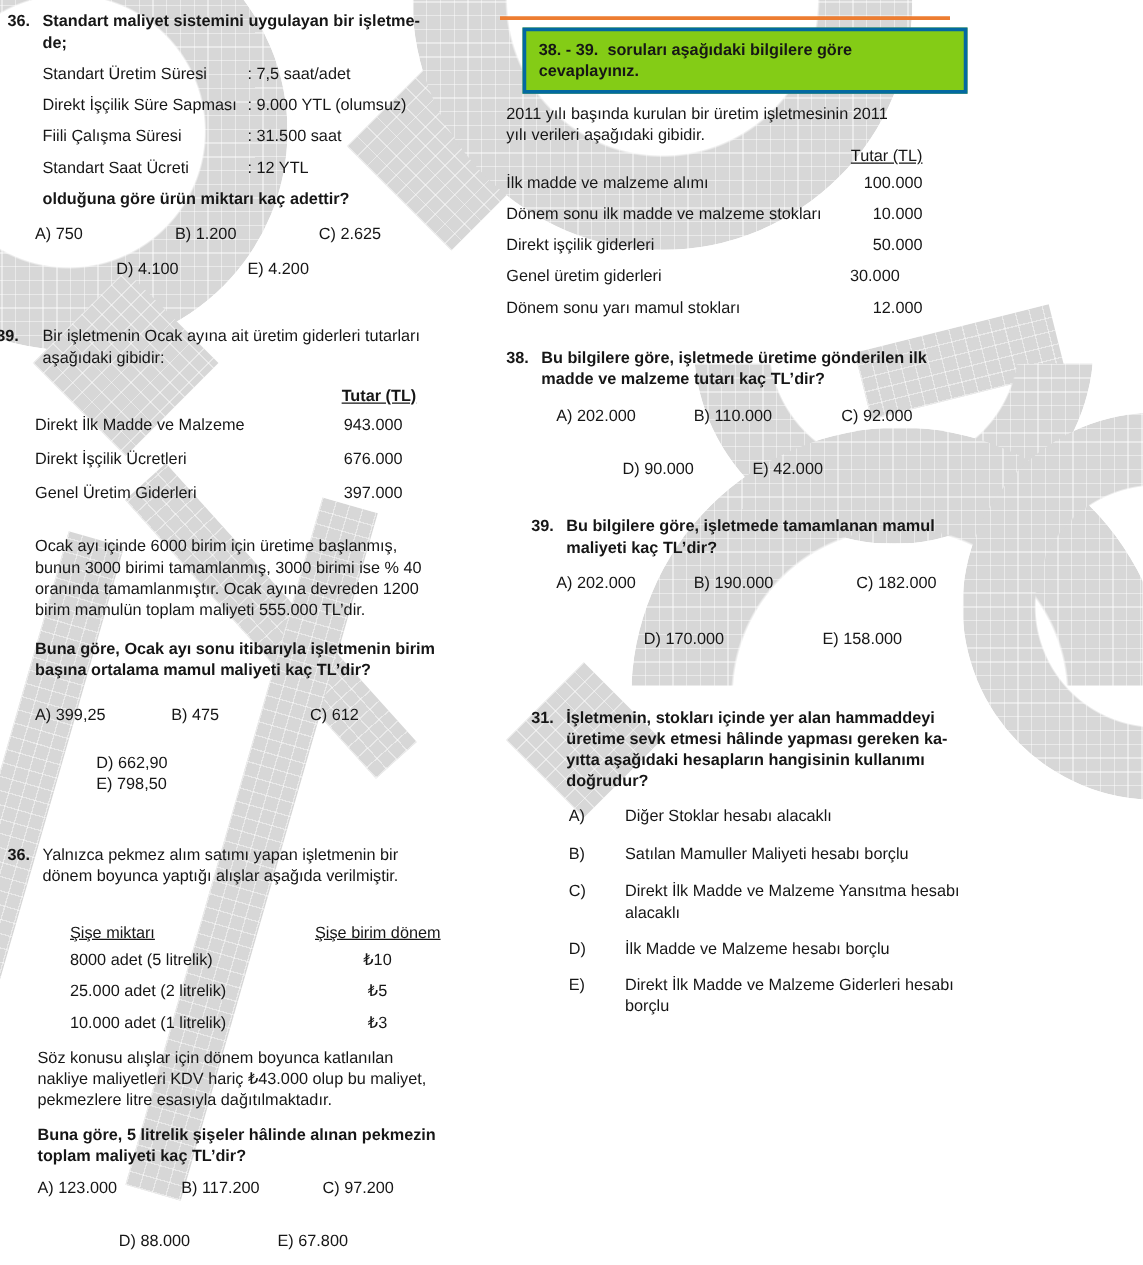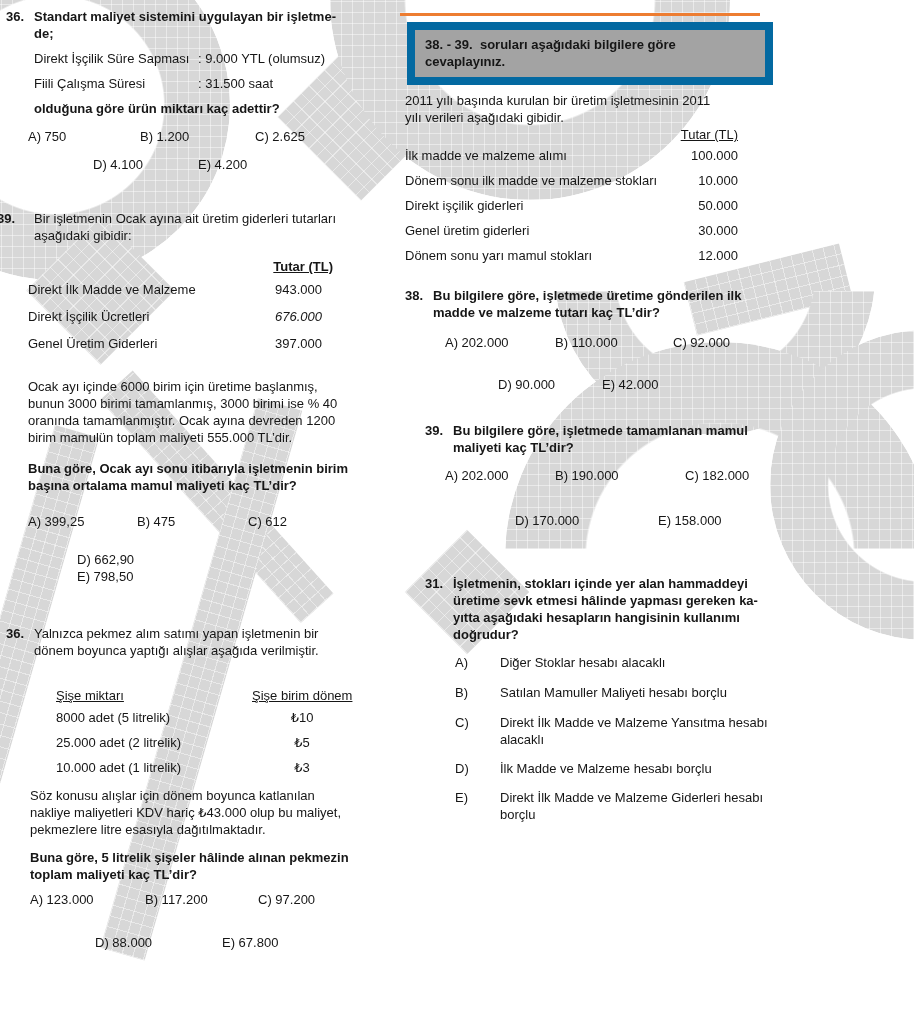--- a/index.html
+++ b/index.html
@@ -45,22 +45,22 @@
   .optrow{display:flex;}
   .opt{flex:none;}
 
   .amt-table{position:relative;}
   .amt-row{display:flex;}
   .amt-label{flex:1;}
 
   .divider{position:absolute;left:400px;top:13px;width:360px;height:3px;background:#ED7D31;z-index:1;}
 
   .instruction-box{
-    margin-left:7px;margin-top:12px;width:330px;
-    border:8px solid #0369a1;background:#a3a3a3;
+    margin-left:18px;margin-top:12px;width:330px;
+    border:3px solid #0369a1;background:#84cc16;
     padding:6px 10px 7px 10px;font-weight:bold;
   }
 </style>
 </head>
 <body>
 
 <div>
   <div class="wm wm-ring" style="left:-120px;top:-70px;width:350px;height:350px;"></div>
   <div class="wm" style="left:302px;top:58px;width:118px;height:118px;transform:rotate(45deg);"></div>
   <div class="wm" style="left:48px;top:238px;width:105px;height:105px;transform:rotate(45deg);"></div>
@@ -80,26 +80,34 @@
 
 <div id="col-left" class="col">
 
   <div class="q">
     <div class="qnum t">36.</div>
     <div class="qbody">
       <div class="b t">Standart maliyet sistemini uygulayan bir işletme-
 de;</div>
       <div class="facts">
         <div class="fact">
+          <span class="fact-label t">Standart Üretim Süresi</span>
+          <span class="t">: 7,5 saat/adet</span>
+        </div>
+        <div class="fact">
           <span class="fact-label t">Direkt İşçilik Süre Sapması</span>
           <span class="t">: 9.000 YTL (olumsuz)</span>
         </div>
         <div class="fact">
           <span class="fact-label t">Fiili Çalışma Süresi</span>
           <span class="t">: 31.500 saat</span>
+        </div>
+        <div class="fact">
+          <span class="fact-label t">Standart Saat Ücreti</span>
+          <span class="t">: 12 YTL</span>
         </div>
       </div>
       <div class="b t" style="margin-top:8px;">olduğuna göre ürün miktarı kaç adettir?</div>
     </div>
   </div>
   <div class="optrow" style="margin-left:22px;margin-top:11px;">
     <span class="opt t" style="width:112px;">A) 750</span>
     <span class="opt t" style="width:115px;">B) 1.200</span>
     <span class="opt t">C) 2.625</span>
   </div>
@@ -118,21 +126,21 @@
   <div class="amt-table" style="margin-left:22px;width:305px;margin-top:14px;">
     <div style="text-align:right;">
       <span class="b u t">Tutar (TL)</span>
     </div>
     <div class="amt-row" style="margin-top:6px;">
       <span class="amt-label t">Direkt İlk Madde ve Malzeme</span>
       <span class="t" style="width:58px;">943.000</span>
     </div>
     <div class="amt-row" style="margin-top:10px;">
       <span class="amt-label t">Direkt İşçilik Ücretleri</span>
-      <span class="t" style="width:58px;font-style:italic;">676.000</span>
+      <span class="t" style="width:58px;">676.000</span>
     </div>
     <div class="amt-row" style="margin-top:10px;">
       <span class="amt-label t">Genel Üretim Giderleri</span>
       <span class="t" style="width:58px;">397.000</span>
     </div>
   </div>
   <div class="t" style="margin-left:22px;margin-top:26px;">Ocak ayı içinde 6000 birim için üretime başlanmış,
 bunun 3000 birimi tamamlanmış, 3000 birimi ise % 40
 oranında tamamlanmıştır. Ocak ayına devreden 1200
 birim mamulün toplam maliyeti 555.000 TL’dir.</div>
@@ -208,21 +216,21 @@
     <div class="amt-row" style="margin-top:8px;">
       <span class="amt-label t">Dönem sonu ilk madde ve malzeme stokları</span>
       <span class="t" style="text-align:right;width:58px;">10.000</span>
     </div>
     <div class="amt-row" style="margin-top:8px;">
       <span class="amt-label t">Direkt işçilik giderleri</span>
       <span class="t" style="text-align:right;width:58px;">50.000</span>
     </div>
     <div class="amt-row" style="margin-top:8px;">
       <span class="amt-label t">Genel üretim giderleri</span>
-      <span class="t" style="text-align:right;width:58px;">30.000</span>
+      <span class="t" style="width:58px;">30.000</span>
     </div>
     <div class="amt-row" style="margin-top:8px;">
       <span class="amt-label t">Dönem sonu yarı mamul stokları</span>
       <span class="t" style="text-align:right;width:58px;">12.000</span>
     </div>
   </div>
 
   <div class="q" style="margin-top:23px;margin-left:5px;">
     <div class="qnum t">38.</div>
     <div class="qbody b t">Bu bilgilere göre, işletmede üretime gönderilen ilk

